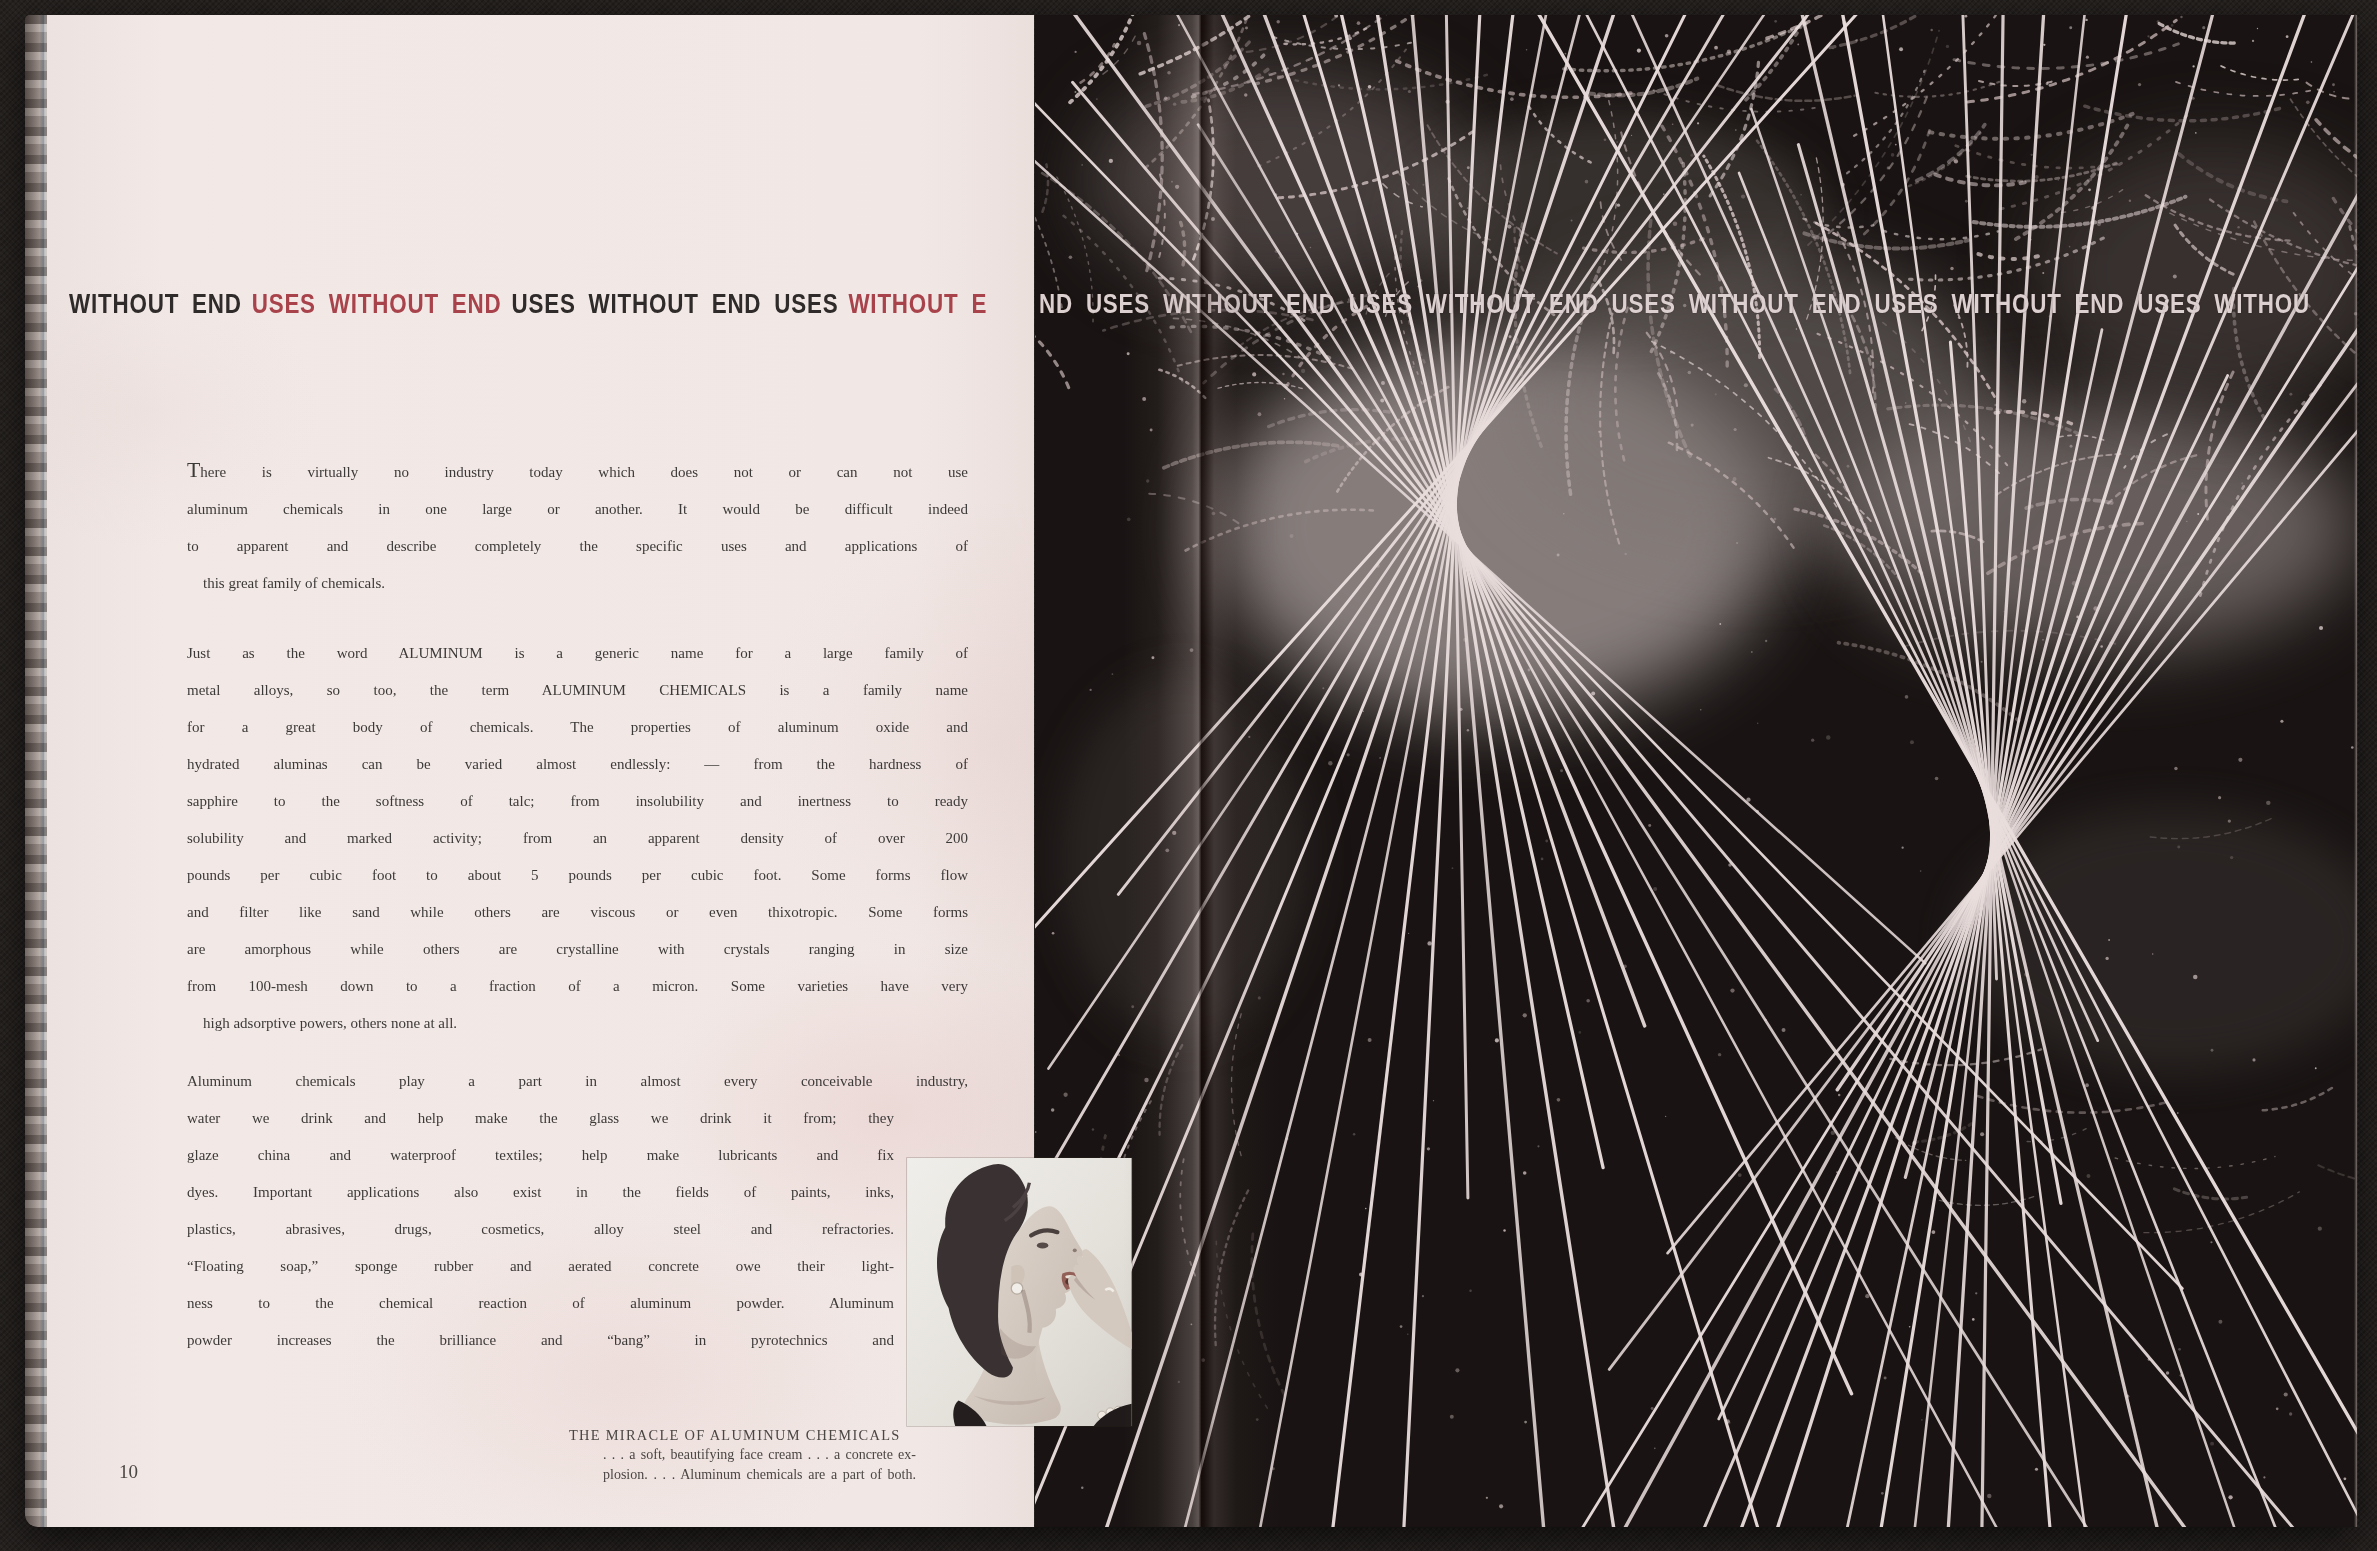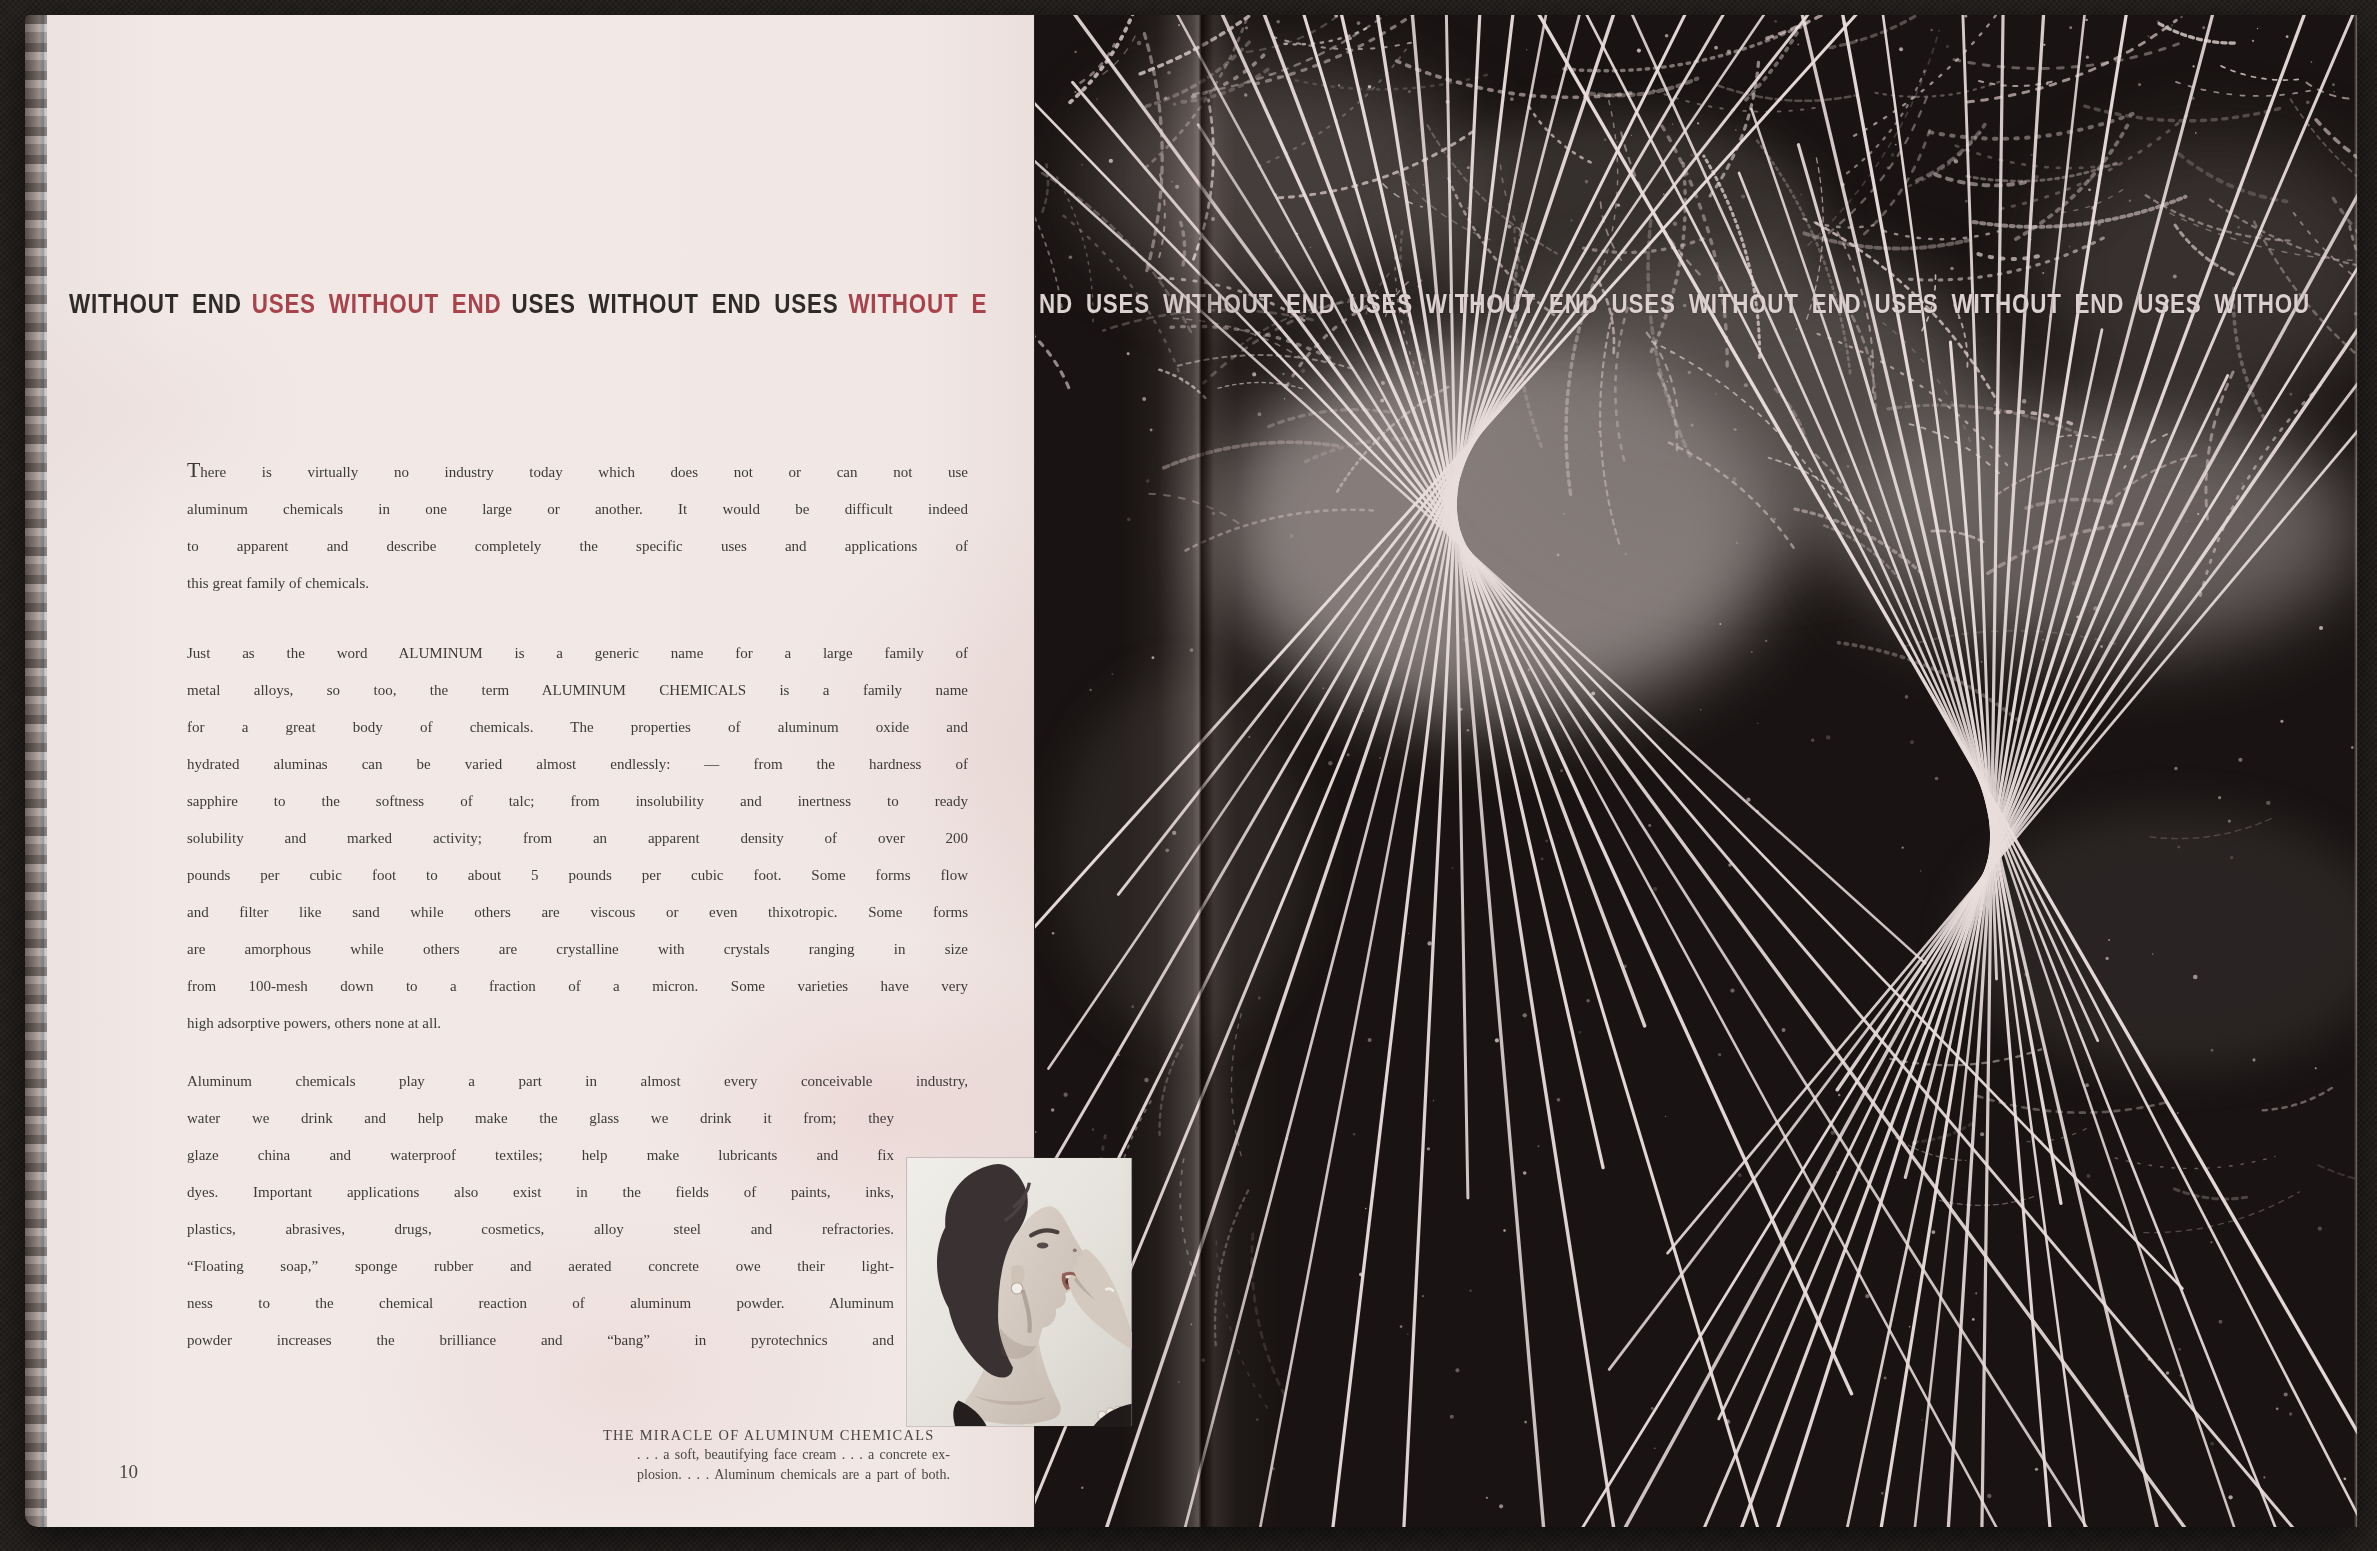--- a/index.html
+++ b/index.html
@@ -39,25 +39,25 @@
   .bseg{margin-right:12.4px;}
   .bseg.dark{color:#2e2b2a;}
   .bseg.red{color:#a8434b;}
   .bseg.light{color:#ddd0d1;text-shadow:0 0 1.7px rgba(40,20,20,.4);}
   
   #article{position:absolute;left:140px;top:439px;width:781px;z-index:10;color:#3c3a39;}
   .para{margin:0 0 20.6px 0;}
   .para:first-child{margin-bottom:33px;}
   .tline{font-size:15px;line-height:37px;white-space:nowrap;overflow:hidden;
     text-align:justify;text-align-last:justify;}
-  .para.flush-last .tline:last-child{text-align-last:left;}
+  .para.flush-last .tline:last-child{text-align-last:left;margin-left:16px;}
   .tline.narrow{margin-right:74px;}
   .tline.lede::first-letter{font-size:1.45em;line-height:.8;}
   
-  #caption{position:absolute;left:522px;top:1410px;width:347px;z-index:10;color:#4a4644;margin-left:34px;}
+  #caption{position:absolute;left:522px;top:1410px;width:347px;z-index:10;color:#4a4644;}
   #caption .cap-title{font-size:14.4px;letter-spacing:1.3px;line-height:20px;white-space:nowrap;}
   #caption .cap-line{font-size:14px;line-height:20px;padding-left:34px;white-space:nowrap;overflow:hidden;
     text-align:justify;text-align-last:justify;}
   
   #pageno{position:absolute;left:72px;top:1446px;font-size:19px;color:#4a4644;z-index:10;}
   
   #face-photo{position:absolute;left:882px;top:1143px;width:225px;height:268px;z-index:30;
     box-shadow:0 0 0 0.8px rgba(60,50,45,.25);}
   
   #gutter{position:absolute;left:1098px;top:0;width:157px;height:100%;z-index:60;pointer-events:none;

